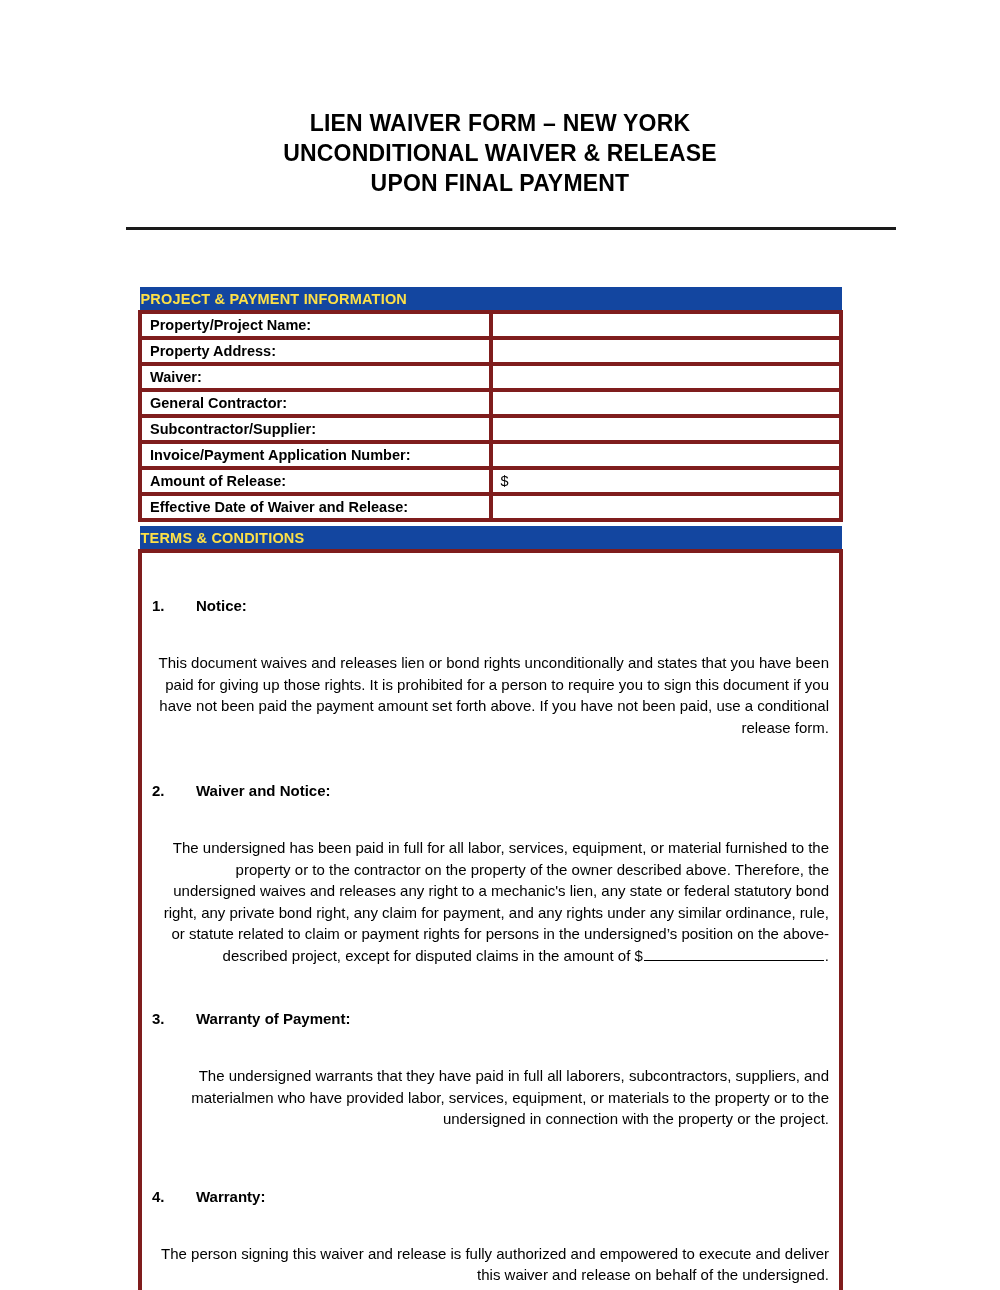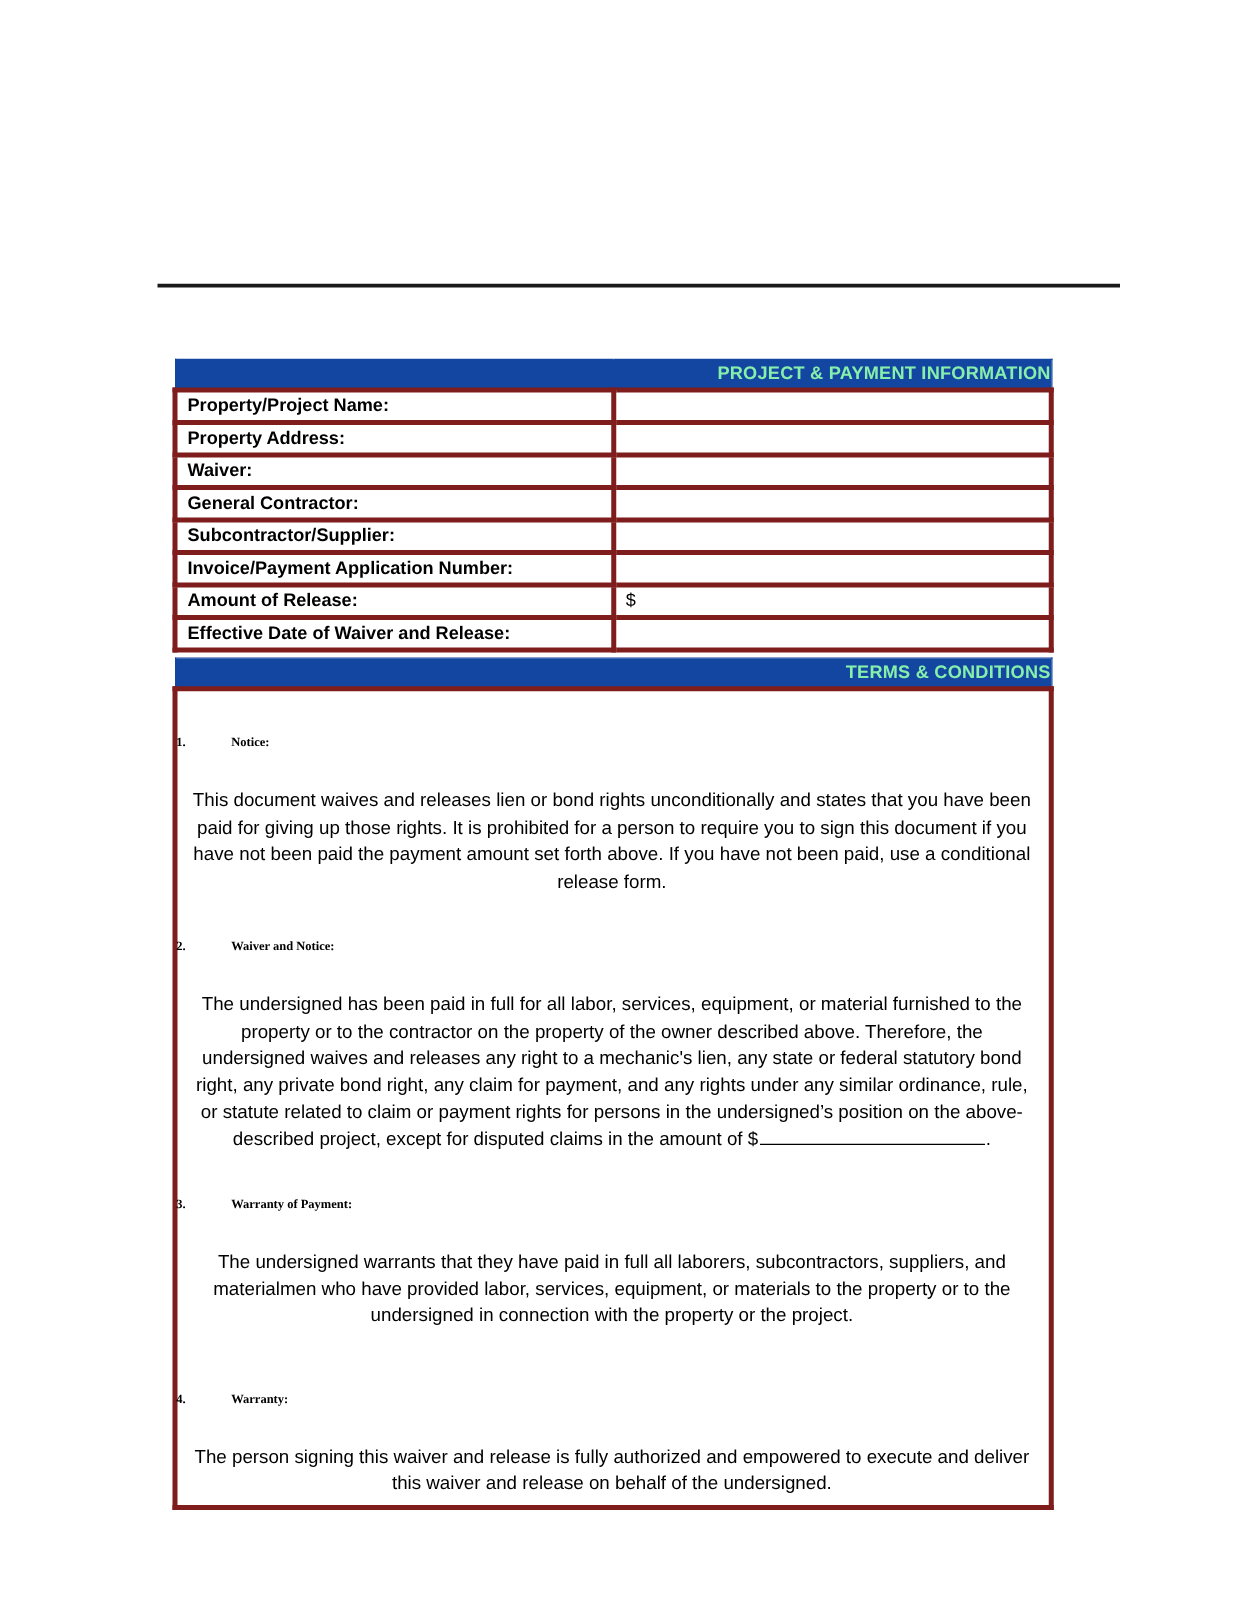--- a/index.html
+++ b/index.html
@@ -60,24 +60,24 @@
   }
   .doc-table td, .doc-table th {
     border: 4px solid #7f1d1d;
     padding: 0;
     vertical-align: middle;
   }
 
   .section-header-cell {
     background: #1346a0;
     border: 1px solid #1346a0 !important;
-    color: #86efac;
+    color: #fde047;
     font-size: 14.5px;
     font-weight: bold;
-    text-align: right;
+    text-align: left;
     height: 22px;
     letter-spacing: 0.2px;
   }
 
   
   #info-table { top: 287px; }
   #info-table .label-cell {
     width: 324px;
     font-size: 14.5px;
     font-weight: bold;
@@ -93,53 +93,57 @@
 
   
   #terms-table { top: 526px; }
   #terms-body-cell {
     padding: 0 10px 6px 8px;
     vertical-align: top;
   }
 
   .term-item { margin: 0; }
   .term-heading {
-    font-size: 10px;
+    font-size: 15px;
     font-weight: bold;
     padding: 0 0 0 30px;
-    margin: 5px;
+    margin: 16px;
     line-height: 19px;
     text-indent: -22px;
-    font-family: Liberation Serif, serif;
   }
   .term-num { display: inline-block; width: 22px; }
   .term-body {
     font-size: 15px;
     line-height: 21.5px;
     margin: 0;
     padding: 0;
-    text-align: center;
+    text-align: right;
   }
   .spacer-lg { height: 27px; }
   .spacer-md { height: 21px; }
   .spacer-sm { height: 14px; }
   .blank-fill {
     display: inline-block;
     width: 180px;
     border-bottom: 1.5px solid #000;
     vertical-align: baseline;
     height: 14px;
     margin: 0 1px;
   }
 </style>
 </head>
 <body>
 
 <div class="page">
 
+  <div class="title-block">
+    <div class="title-line">LIEN WAIVER FORM – NEW YORK</div>
+    <div class="title-line">UNCONDITIONAL WAIVER &amp; RELEASE</div>
+    <div class="title-line">UPON FINAL PAYMENT</div>
+  </div>
   <div class="title-rule"></div>
 
   <table class="doc-table" id="info-table">
     <tbody>
       <tr>
         <td class="section-header-cell" colspan="2">PROJECT &amp; PAYMENT INFORMATION</td>
       </tr>
       <tr>
         <td class="label-cell">Property/Project Name:</td>
         <td class="value-cell"></td>

